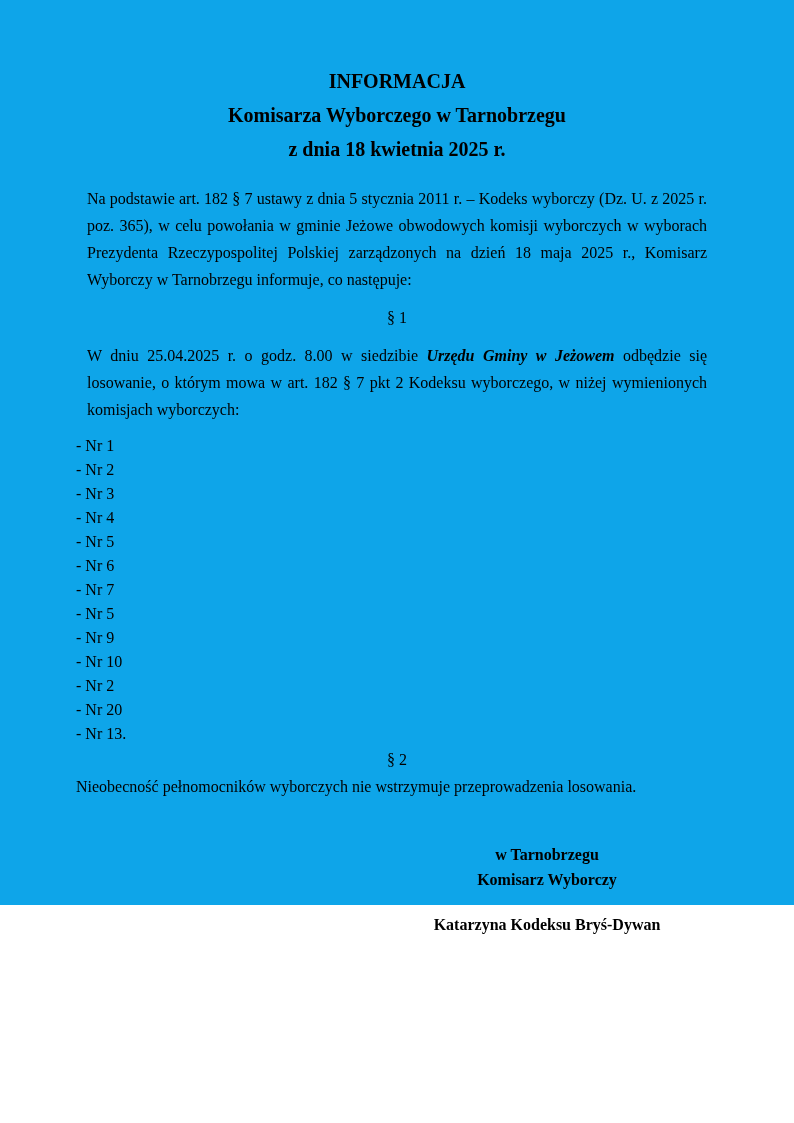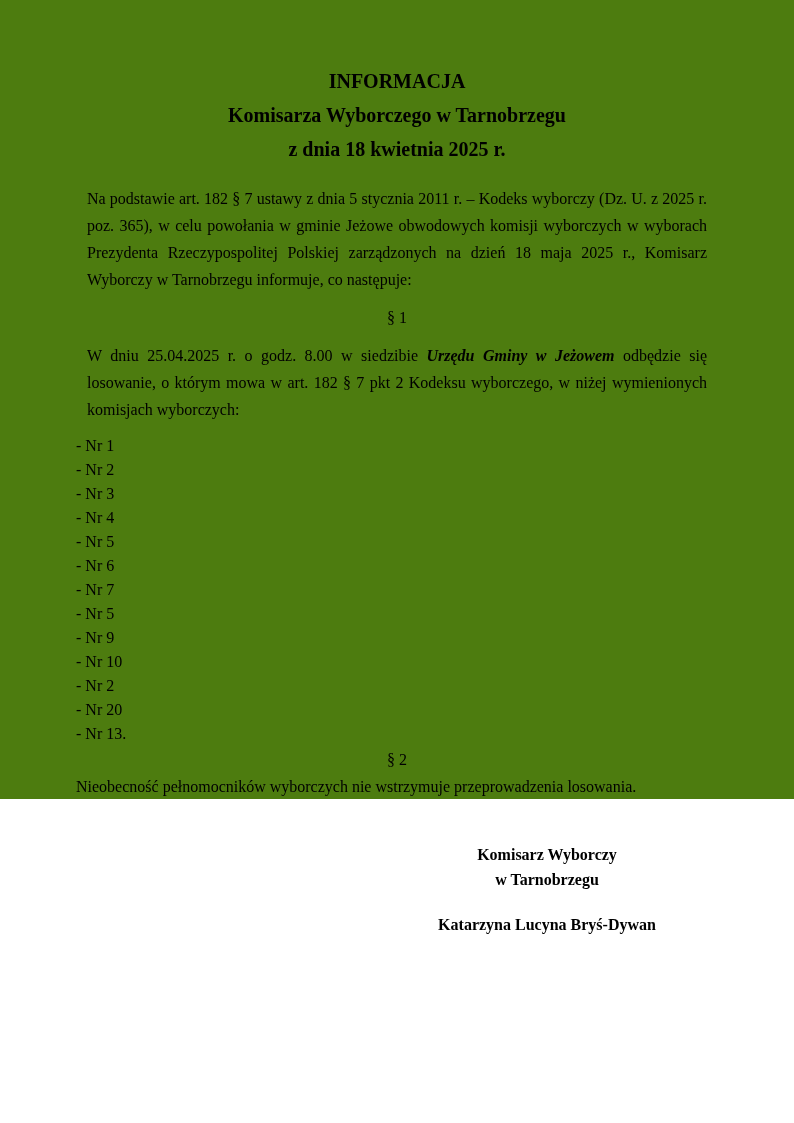--- a/index.html
+++ b/index.html
@@ -11,23 +11,23 @@
   body {
     width: 794px;
     height: 1123px;
     overflow: hidden;
     font-family: "Liberation Serif", "DejaVu Serif", serif;
     color: #000000;
   }
   .page {
     box-sizing: border-box;
     width: 794px;
-    height: 799px;
+    height: 905px;
     padding: 64px 76px 0 76px;
-    background: #4d7c0f;
+    background: #0ea5e9;
   }
   .title-block {
     text-align: center;
     font-weight: bold;
     font-size: 20px;
     line-height: 34px;
     margin: 0 0 19px 0;
   }
   .body-text {
     font-size: 16px;
@@ -100,19 +100,19 @@
         <div>- Nr 2</div>
         <div>- Nr 20</div>
         <div>- Nr 13.</div>
       </div>
 
     <p class="section-mark">§ 2</p>
 
     <p class="para plain-line">Nieobecność pełnomocników wyborczych nie wstrzymuje przeprowadzenia losowania.</p>
 
     <div class="signature-block">
+      <div>w Tarnobrzegu</div>
       <div>Komisarz Wyborczy</div>
-      <div>w Tarnobrzegu</div>
-      <div class="signature-name">Katarzyna Lucyna Bryś-Dywan</div>
+      <div class="signature-name">Katarzyna Kodeksu Bryś-Dywan</div>
     </div>
 
   </div>
 </div>
 
 </body></html>

